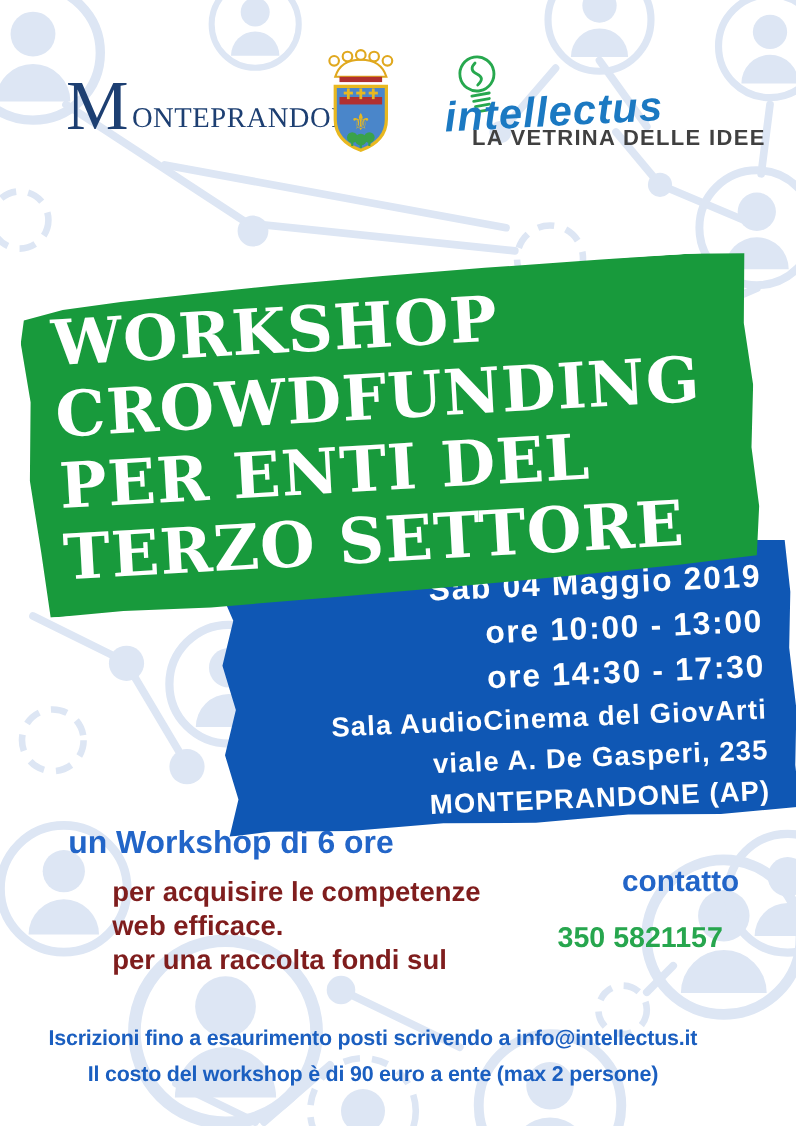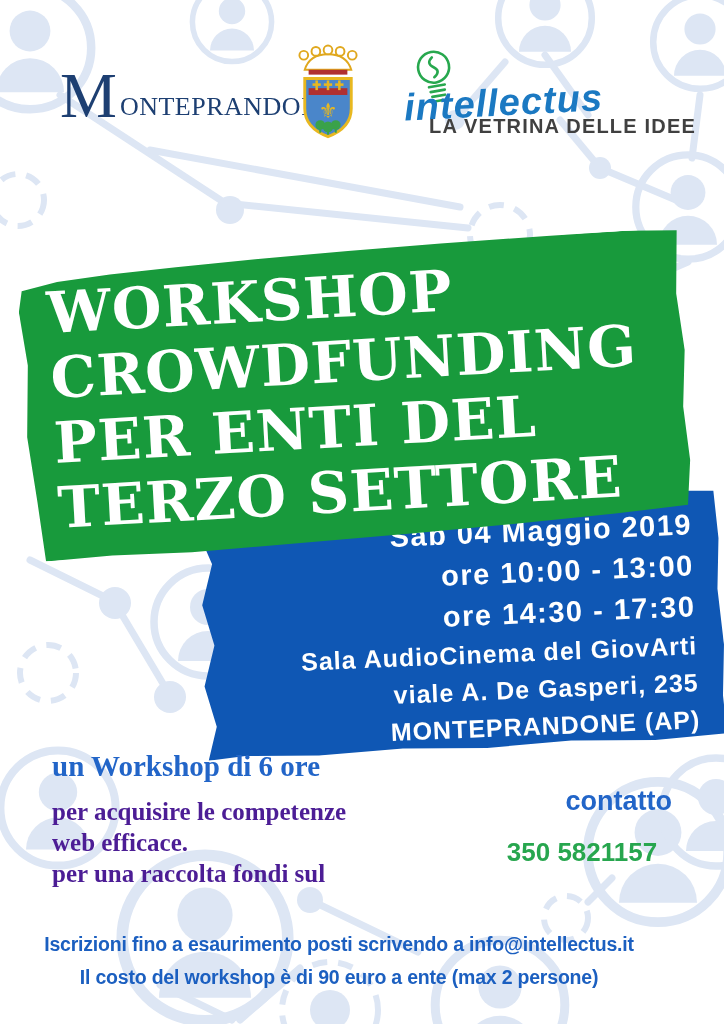--- a/index.html
+++ b/index.html
@@ -49,24 +49,24 @@
   .blue-banner{
     position:absolute;left:198px;top:498px;width:526px;height:254px;z-index:2;
     background:#0f57b4;transform:rotate(-2.4deg);
     clip-path:polygon(1.5% 2%,10% 1%,22% 2.5%,35% 0.8%,50% 1.8%,64% 0.5%,78% 1.6%,90% 0.6%,99% 1.4%,99.6% 20%,99% 40%,99.8% 62%,99.2% 82%,99.7% 97%,86% 98.4%,70% 97.2%,54% 98.8%,38% 97.6%,22% 99%,8% 98%,1% 99.2%,2.8% 86%,0.8% 70%,3% 54%,1% 38%,3.2% 22%,0.6% 8%);
     box-sizing:border-box;padding:16px 28px 0 0;text-align:right;color:#fff;
   }
   .blue-banner .line-lg{font-size:29px;font-weight:bold;line-height:41px;letter-spacing:1.5px;white-space:nowrap;}
   .blue-banner .line-sm{font-size:25px;font-weight:bold;line-height:37px;letter-spacing:1px;white-space:nowrap;}
 
   
-  .summary{position:absolute;left:52px;top:750px;z-index:2;font-family:Liberation Serif, serif;}
+  .summary{position:absolute;left:62px;top:750px;z-index:2;}
   .summary-line{color:#2265c8;font-size:29px;font-weight:bold;margin-bottom:13px;white-space:nowrap;}
   .description{margin-top:4px;}
-  .description-line{color:#4c1d95;font-size:25px;font-weight:bold;line-height:31px;white-space:nowrap;}
+  .description-line{color:#7f1d1d;font-size:25px;font-weight:bold;line-height:31px;white-space:nowrap;margin-left:40px;}
 
   .contact{position:absolute;left:492px;top:786px;width:180px;text-align:center;z-index:2;}
   .contact-label{color:#2265c8;font-size:27px;font-weight:bold;text-align:right;}
   .contact-phone{color:#27a64e;font-size:26px;font-weight:bold;margin-top:20px;white-space:nowrap;}
 
   .footer{position:absolute;left:0;top:928px;width:678px;text-align:center;z-index:2;}
   .footer-line{color:#1b5fc0;font-size:19.5px;font-weight:bold;letter-spacing:-0.2px;line-height:33px;white-space:nowrap;}
 </style>
 </head>
 <body>

